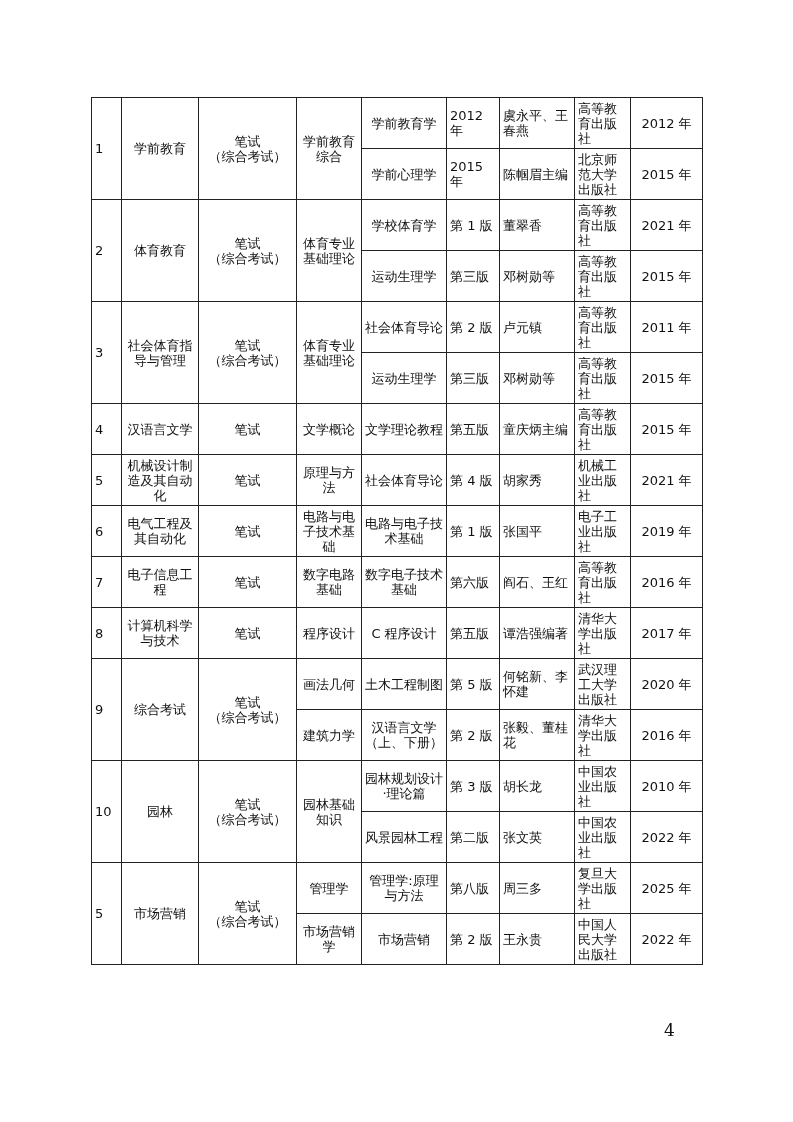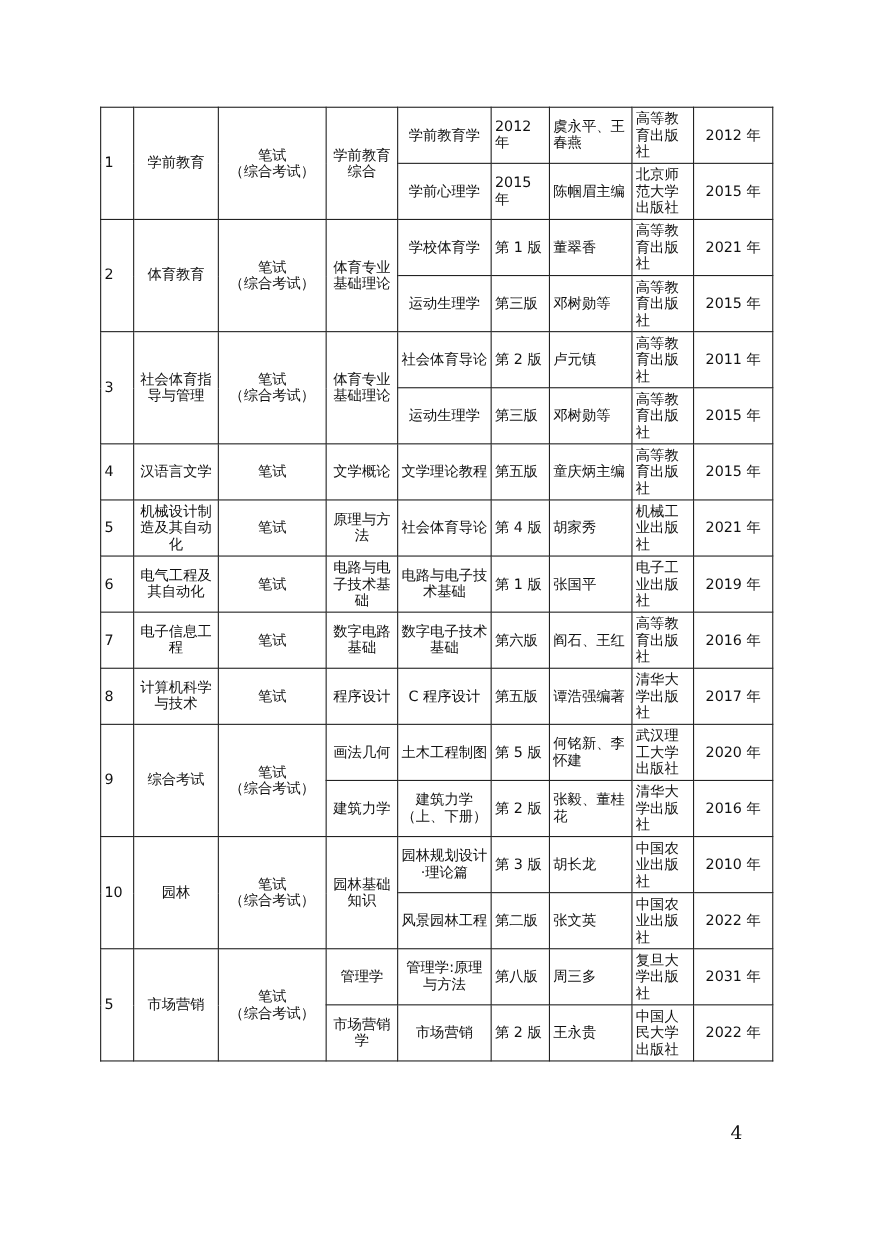--- a/index.html
+++ b/index.html
@@ -144,21 +144,21 @@
         <td rowspan="2">笔试<br>（综合考试）</td>
         <td>画法几何</td>
         <td>土木工程制图</td>
         <td class="left">第 5 版</td>
         <td class="left">何铭新、李怀建</td>
         <td class="left">武汉理工大学出版社</td>
         <td>2020 年</td>
       </tr>
       <tr>
         <td>建筑力学</td>
-        <td>建筑力学（上、下册）</td>
+        <td>汉语言文学（上、下册）</td>
         <td class="left">第 2 版</td>
         <td class="left">张毅、董桂花</td>
         <td class="left">清华大学出版社</td>
         <td>2016 年</td>
       </tr>
       <tr>
         <td rowspan="2" class="left">10</td>
         <td rowspan="2">园林</td>
         <td rowspan="2">笔试<br>（综合考试）</td>
         <td rowspan="2">园林基础知识</td>
@@ -177,21 +177,21 @@
       </tr>
       <tr>
         <td rowspan="2" class="left">5</td>
         <td rowspan="2">市场营销</td>
         <td rowspan="2">笔试<br>（综合考试）</td>
         <td>管理学</td>
         <td>管理学:原理与方法</td>
         <td class="left">第八版</td>
         <td class="left">周三多</td>
         <td class="left">复旦大学出版社</td>
-        <td>2031 年</td>
+        <td>2025 年</td>
       </tr>
       <tr>
         <td>市场营销学</td>
         <td>市场营销</td>
         <td class="left">第 2 版</td>
         <td class="left">王永贵</td>
         <td class="left">中国人民大学出版社</td>
         <td>2022 年</td>
       </tr>
     </tbody>

